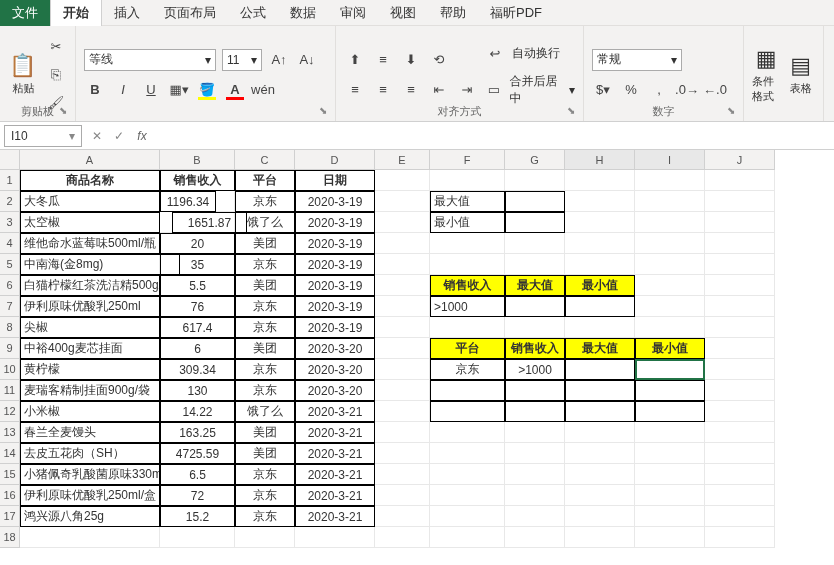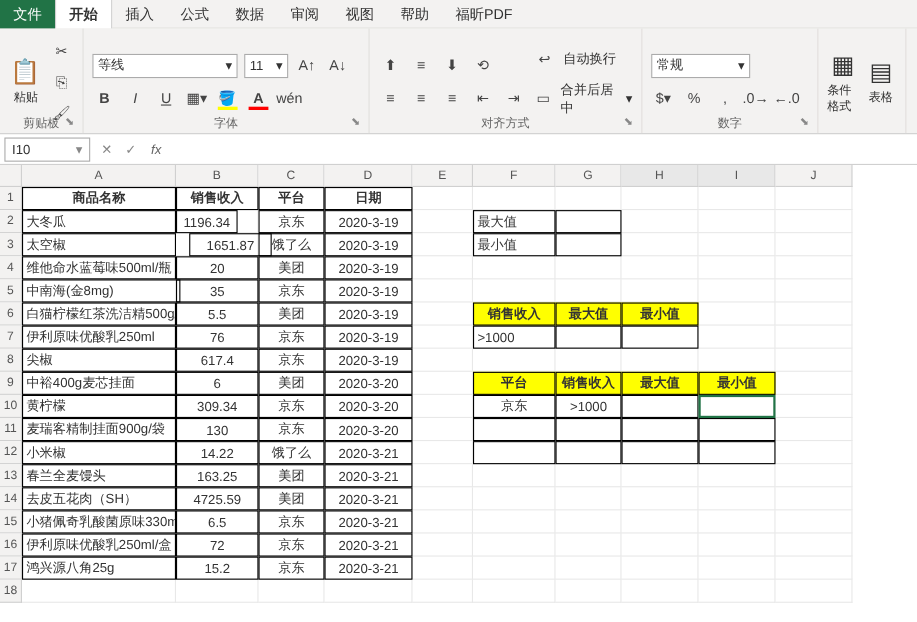--- a/index.html
+++ b/index.html
@@ -43,20 +43,21 @@
 .sel{border:2px solid #217346!important;z-index:5;}
 .colhl{background:#e8e8e8;}
 </style>
 </head>
 <body>
 
 <div class="titlebar">
   <div class="tab file">文件</div>
   <div class="tab active">开始</div>
   <div class="tab">插入</div>
+  <div class="tab">页面布局</div>
   <div class="tab">公式</div>
   <div class="tab">数据</div>
   <div class="tab">审阅</div>
   <div class="tab">视图</div>
   <div class="tab">帮助</div>
   <div class="tab">福昕PDF</div>
 </div>
 
 <div class="ribbon">
   <div class="group" style="width:76px">
@@ -103,21 +104,20 @@
           <div class="ibtn">▦▾</div>
           <div class="ibtn" style="position:relative">🪣<span style="position:absolute;bottom:1px;left:2px;right:2px;height:3px;background:#ffff00"></span></div>
           <div class="ibtn" style="position:relative">
               <b>A</b>
               <span style="position:absolute;bottom:1px;left:2px;right:2px;height:3px;background:#ff0000"></span>
             </div>
           <div class="ibtn">wén</div>
         </div>
       </div>
     </div>
-    <div class="group-label">字体</div>
     <div class="dialog-launch">⬊</div>
   </div>
 
   <div class="group" style="width:248px">
     <div class="group-body">
       <div class="col" style="gap:8px">
         <div class="row">
           <div class="ibtn">⬆</div>
           <div class="ibtn">≡</div>
           <div class="ibtn">⬇</div>
@@ -418,21 +418,21 @@
       <div class="cell b-all ctr" style="left: 215px; top: 21px; width: 60px;">京东</div>
       <div class="cell b-all ctr" style="left: 275px; top: 21px; width: 80px;">2020-3-19</div>
       <div class="cell b-all" style="left: 0px; top: 42px; width: 140px;">太空椒</div>
       <div class="cell b-all ctr" style="left: 152px; top: 42px; width: 75px;">1651.87</div>
       <div class="cell b-all ctr" style="left: 215px; top: 42px; width: 60px;">饿了么</div>
       <div class="cell b-all ctr" style="left: 275px; top: 42px; width: 80px;">2020-3-19</div>
       <div class="cell b-all" style="left: 0px; top: 63px; width: 140px;">维他命水蓝莓味500ml/瓶</div>
       <div class="cell b-all ctr" style="left: 140px; top: 63px; width: 75px;">20</div>
       <div class="cell b-all ctr" style="left: 215px; top: 63px; width: 60px;">美团</div>
       <div class="cell b-all ctr" style="left: 275px; top: 63px; width: 80px;">2020-3-19</div>
-      <div class="cell b-all" style="left: 0px; top: 84px; width: 144px;">中南海(金8mg)</div>
+      <div class="cell b-all" style="left: 0px; top: 84px; width: 160px;">中南海(金8mg)</div>
       <div class="cell b-all ctr" style="left: 140px; top: 84px; width: 75px;">35</div>
       <div class="cell b-all ctr" style="left: 215px; top: 84px; width: 60px;">京东</div>
       <div class="cell b-all ctr" style="left: 275px; top: 84px; width: 80px;">2020-3-19</div>
       <div class="cell b-all" style="left: 0px; top: 105px; width: 140px;">白猫柠檬红茶洗洁精500g/</div>
       <div class="cell b-all ctr" style="left: 140px; top: 105px; width: 75px;">5.5</div>
       <div class="cell b-all ctr" style="left: 215px; top: 105px; width: 60px;">美团</div>
       <div class="cell b-all ctr" style="left: 275px; top: 105px; width: 80px;">2020-3-19</div>
       <div class="cell b-all" style="left: 0px; top: 126px; width: 140px;">伊利原味优酸乳250ml</div>
       <div class="cell b-all ctr" style="left: 140px; top: 126px; width: 75px;">76</div>
       <div class="cell b-all ctr" style="left: 215px; top: 126px; width: 60px;">京东</div>

